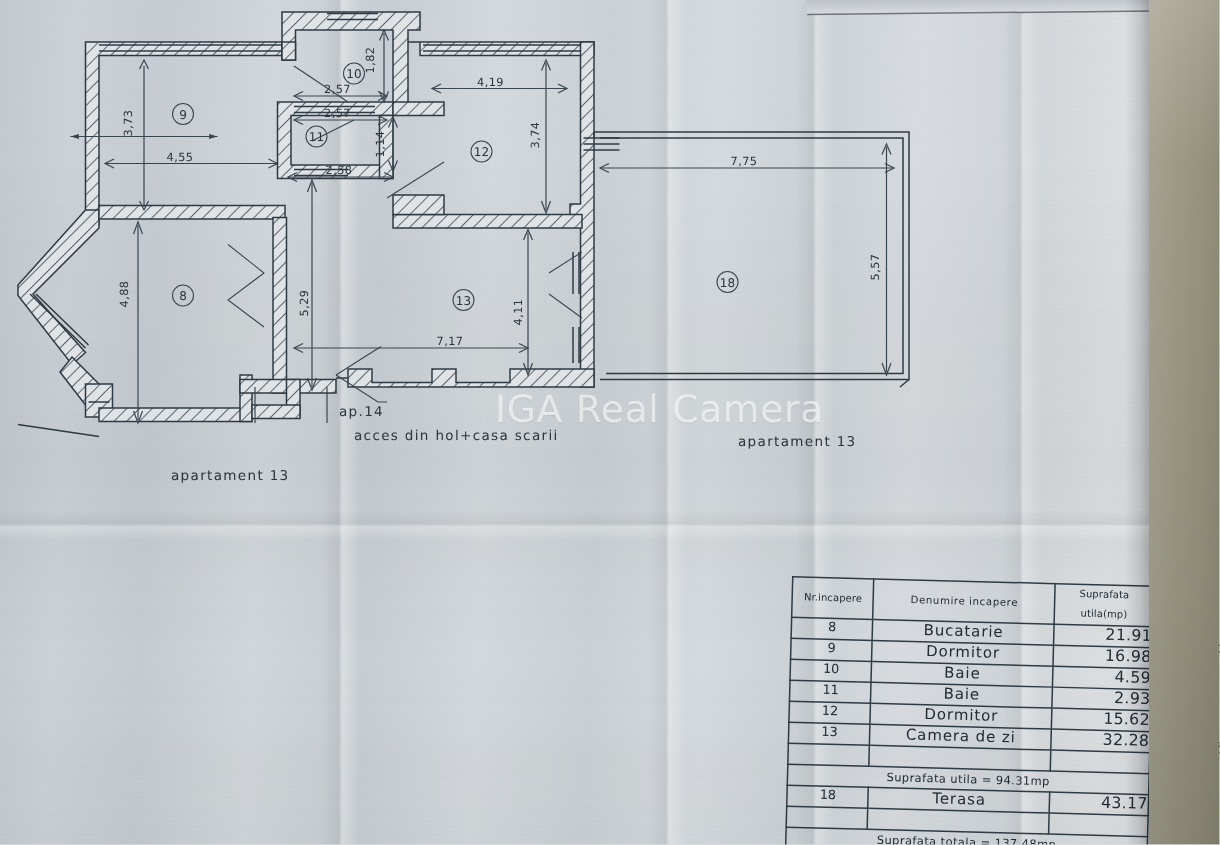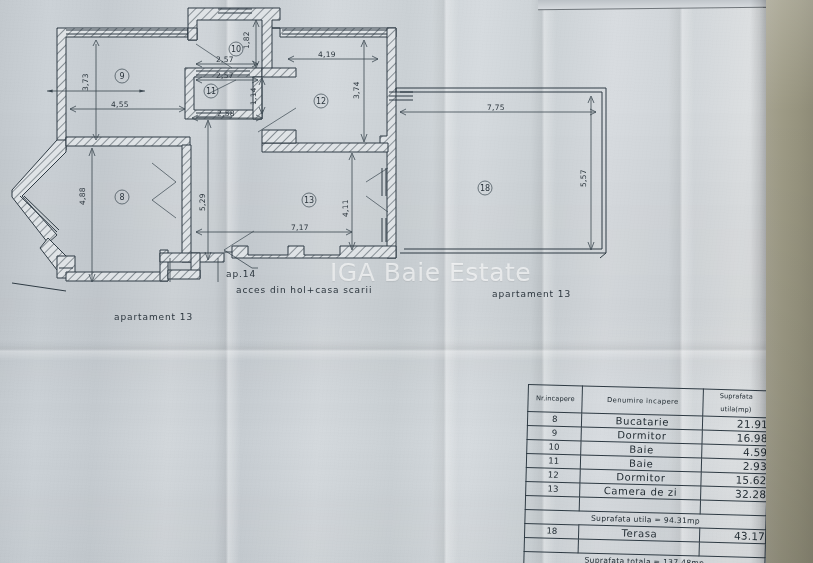--- a/index.html
+++ b/index.html
@@ -351,21 +351,21 @@
     </g>
 
     <g class="txt label">
       <text x="114" y="320">apartament 13</text>
       <text x="492" y="297">apartament 13</text>
       <text x="236" y="293">acces din hol+casa scarii</text>
       <text x="226" y="277" style="font-size:9px">ap.14</text>
     </g>
   </svg>
 
-  <div class="watermark">IGA Baie Estate</div>
+  <div class="watermark">IGA Real Camera</div>
 
   <div id="table-wrap">
     <table class="spec">
       <tbody>
         <tr class="hdr">
           <td class="c-nr">Nr.incapere</td>
           <td class="c-den">Denumire incapere</td>
           <td class="c-sup">Suprafata utila(mp)</td>
         </tr>
 

